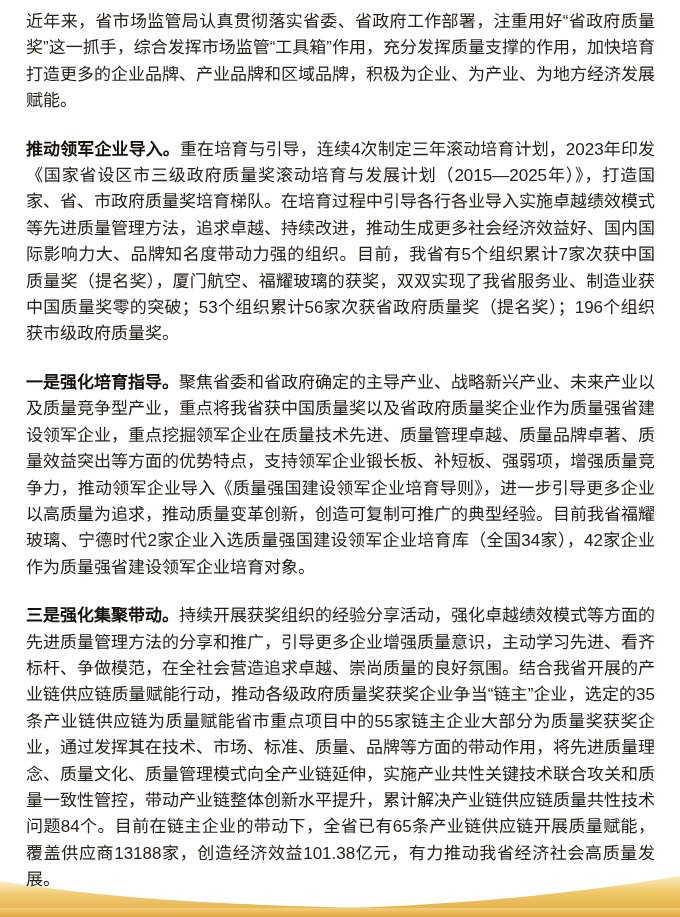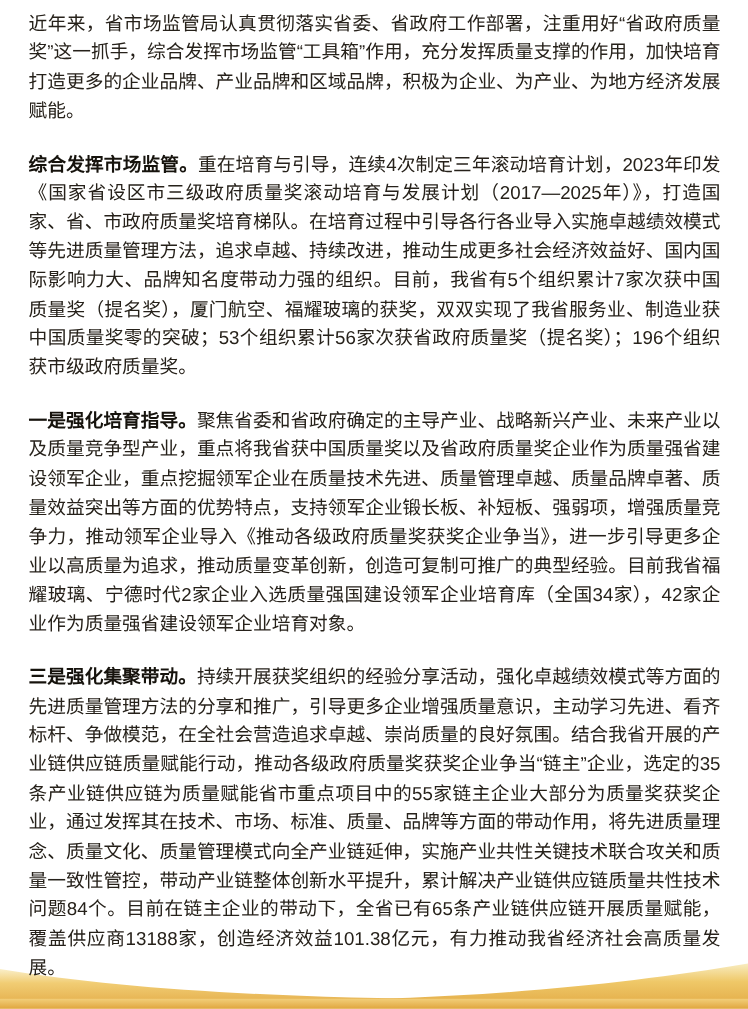--- a/index.html
+++ b/index.html
@@ -52,23 +52,23 @@
   }
 </style>
 </head>
 <body>
 
 <div class="page">
   <div class="content">
 
     <p class="para"><span>近年来，省市场监管局认真贯彻落实省委、省政府工作部署，注重用好“省政府质量奖”这一抓手，综合发挥市场监管“工具箱”作用，充分发挥质量支撑的作用，加快培育打造更多的企业品牌、产业品牌和区域品牌，积极为企业、为产业、为地方经济发展赋能。</span></p>
 
-    <p class="para"><b class="lead">综合发挥市场监管。</b><span>重在培育与引导，连续4次制定三年滚动培育计划，2023年印发《国家省设区市三级政府质量奖滚动培育与发展计划（2017—2025年）》，打造国家、省、市政府质量奖培育梯队。在培育过程中引导各行各业导入实施卓越绩效模式等先进质量管理方法，追求卓越、持续改进，推动生成更多社会经济效益好、国内国际影响力大、品牌知名度带动力强的组织。目前，我省有5个组织累计7家次获中国质量奖（提名奖），厦门航空、福耀玻璃的获奖，双双实现了我省服务业、制造业获中国质量奖零的突破；53个组织累计56家次获省政府质量奖（提名奖）；196个组织获市级政府质量奖。</span></p>
+    <p class="para"><b class="lead">推动领军企业导入。</b><span>重在培育与引导，连续4次制定三年滚动培育计划，2023年印发《国家省设区市三级政府质量奖滚动培育与发展计划（2015—2025年）》，打造国家、省、市政府质量奖培育梯队。在培育过程中引导各行各业导入实施卓越绩效模式等先进质量管理方法，追求卓越、持续改进，推动生成更多社会经济效益好、国内国际影响力大、品牌知名度带动力强的组织。目前，我省有5个组织累计7家次获中国质量奖（提名奖），厦门航空、福耀玻璃的获奖，双双实现了我省服务业、制造业获中国质量奖零的突破；53个组织累计56家次获省政府质量奖（提名奖）；196个组织获市级政府质量奖。</span></p>
 
-    <p class="para"><b class="lead">一是强化培育指导。</b><span>聚焦省委和省政府确定的主导产业、战略新兴产业、未来产业以及质量竞争型产业，重点将我省获中国质量奖以及省政府质量奖企业作为质量强省建设领军企业，重点挖掘领军企业在质量技术先进、质量管理卓越、质量品牌卓著、质量效益突出等方面的优势特点，支持领军企业锻长板、补短板、强弱项，增强质量竞争力，推动领军企业导入《推动各级政府质量奖获奖企业争当》，进一步引导更多企业以高质量为追求，推动质量变革创新，创造可复制可推广的典型经验。目前我省福耀玻璃、宁德时代2家企业入选质量强国建设领军企业培育库（全国34家），42家企业作为质量强省建设领军企业培育对象。</span></p>
+    <p class="para"><b class="lead">一是强化培育指导。</b><span>聚焦省委和省政府确定的主导产业、战略新兴产业、未来产业以及质量竞争型产业，重点将我省获中国质量奖以及省政府质量奖企业作为质量强省建设领军企业，重点挖掘领军企业在质量技术先进、质量管理卓越、质量品牌卓著、质量效益突出等方面的优势特点，支持领军企业锻长板、补短板、强弱项，增强质量竞争力，推动领军企业导入《质量强国建设领军企业培育导则》，进一步引导更多企业以高质量为追求，推动质量变革创新，创造可复制可推广的典型经验。目前我省福耀玻璃、宁德时代2家企业入选质量强国建设领军企业培育库（全国34家），42家企业作为质量强省建设领军企业培育对象。</span></p>
 
     <p class="para"><b class="lead">三是强化集聚带动。</b><span>持续开展获奖组织的经验分享活动，强化卓越绩效模式等方面的先进质量管理方法的分享和推广，引导更多企业增强质量意识，主动学习先进、看齐标杆、争做模范，在全社会营造追求卓越、崇尚质量的良好氛围。结合我省开展的产业链供应链质量赋能行动，推动各级政府质量奖获奖企业争当“链主”企业，选定的35条产业链供应链为质量赋能省市重点项目中的55家链主企业大部分为质量奖获奖企业，通过发挥其在技术、市场、标准、质量、品牌等方面的带动作用，将先进质量理念、质量文化、质量管理模式向全产业链延伸，实施产业共性关键技术联合攻关和质量一致性管控，带动产业链整体创新水平提升，累计解决产业链供应链质量共性技术问题84个。目前在链主企业的带动下，全省已有65条产业链供应链开展质量赋能，覆盖供应商13188家，创造经济效益101.38亿元，有力推动我省经济社会高质量发展。</span></p>
 
   </div>
 
   <svg class="wave" viewBox="0 0 680 58" preserveAspectRatio="none" aria-hidden="true">
     <defs>
       <linearGradient id="gWaveL" x1="0" y1="0" x2="0" y2="1">
         <stop offset="0" stop-color="#FAEFC9"></stop>
         <stop offset="0.35" stop-color="#F1CD74"></stop>

